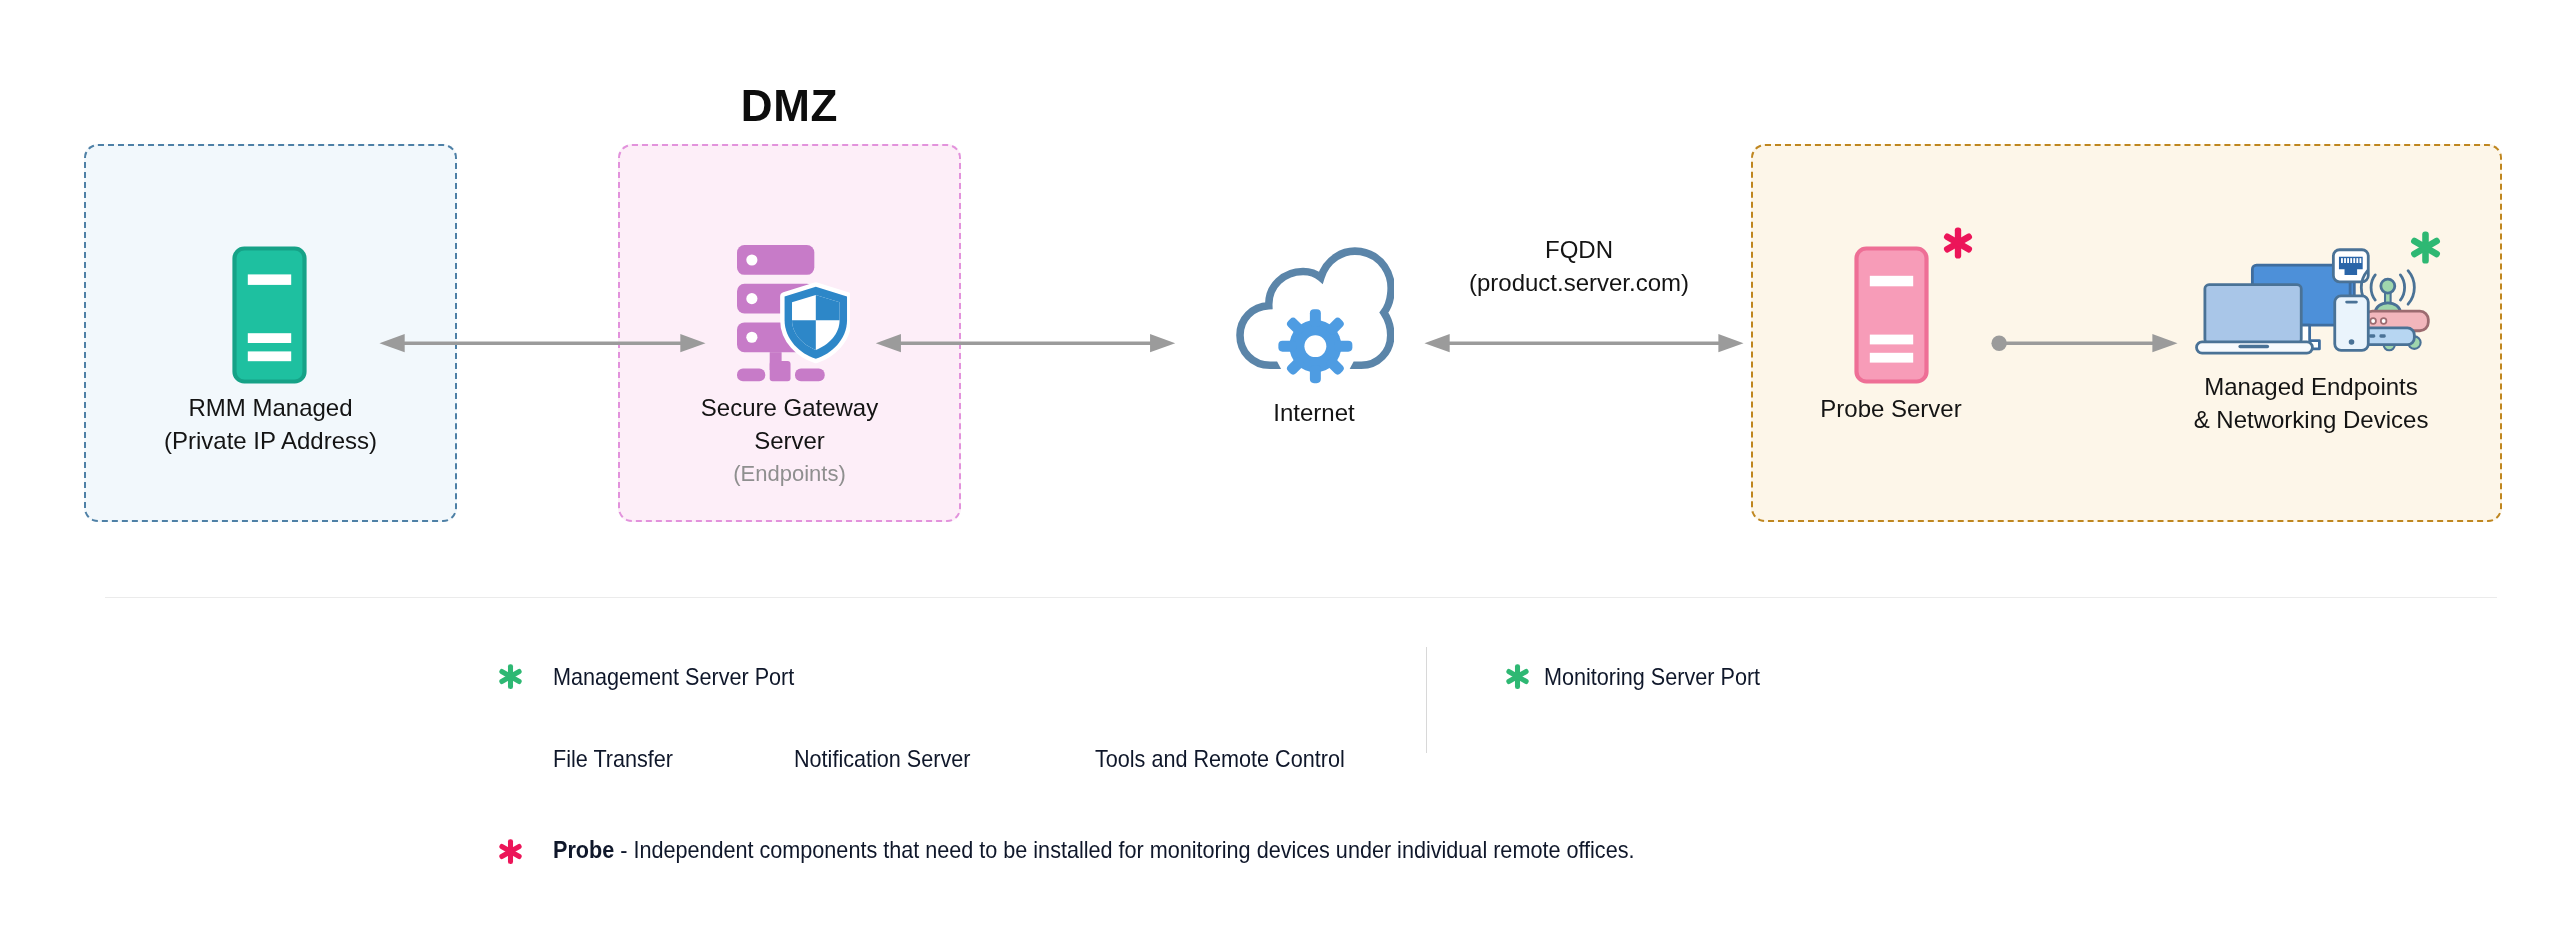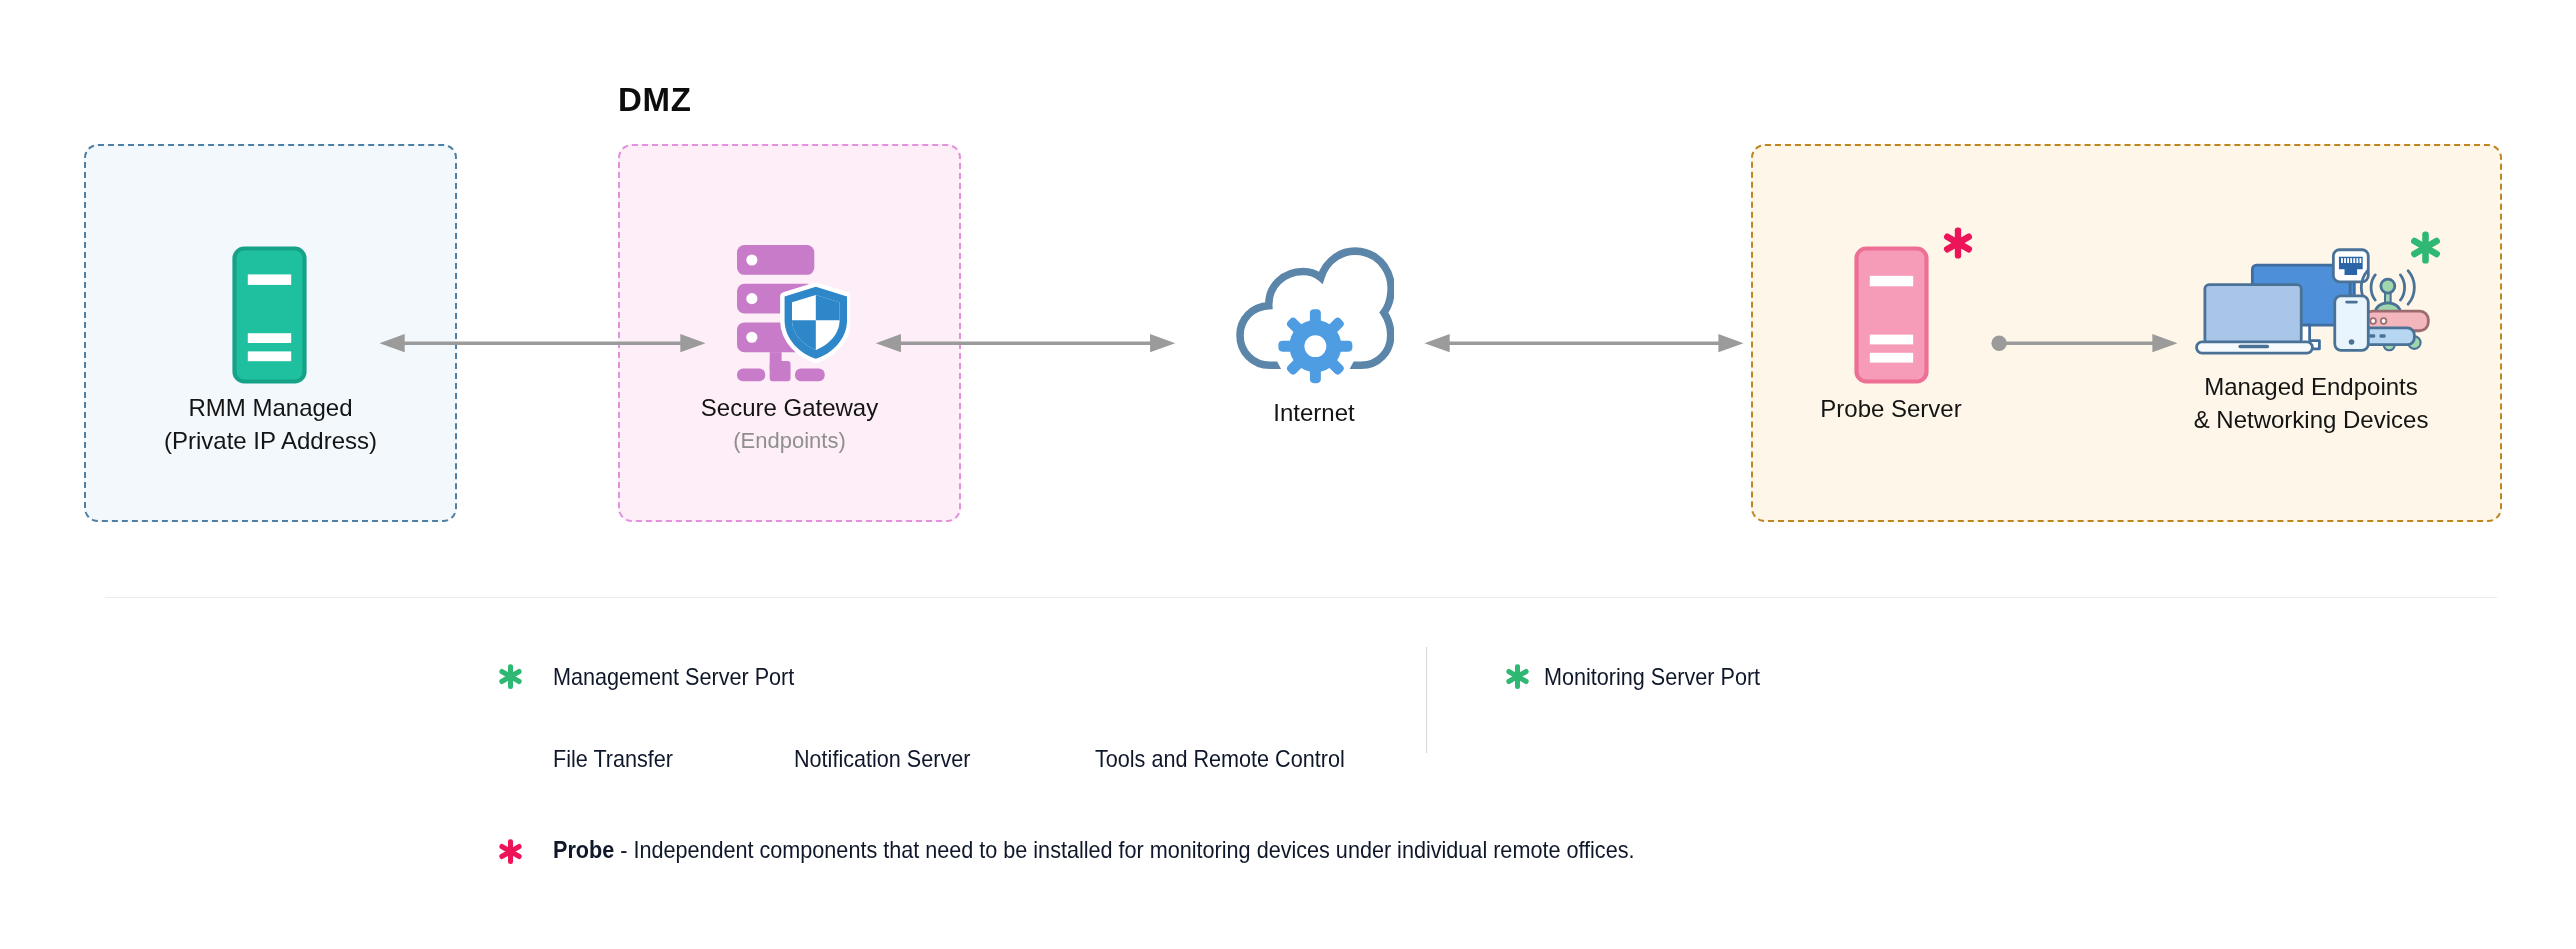--- a/index.html
+++ b/index.html
@@ -4,22 +4,22 @@
 <style>
   html,body{margin:0;padding:0;background:#ffffff;}
   body{font-family:"Liberation Sans","DejaVu Sans",sans-serif;color:#111;}
   #stage{position:relative;width:2576px;height:950px;background:#fff;overflow:hidden;}
 
   .zone{position:absolute;border-radius:14px;box-sizing:border-box;}
   .zone.rmm{left:84px;top:144px;width:373px;height:378px;background:#f2f8fc;border:2.8px dashed #4e80a6;}
   .zone.dmz{left:618px;top:144px;width:343px;height:378px;background:#fdeef8;border:2.1px dashed #e292dc;}
   .zone.remote{left:1751px;top:144px;width:751px;height:378px;background:#fdf6e9;border:2.8px dashed #bf861f;}
 
-  .dmz-title{position:absolute;left:618px;top:81px;width:343px;text-align:left;
-             font-size:33px;font-weight:bold;letter-spacing:0.7px;color:#0d0d0d;}
+  .dmz-title{position:absolute;left:618px;top:81px;width:343px;text-align:center;
+             font-size:44px;font-weight:bold;letter-spacing:0.7px;color:#0d0d0d;}
 
   .node-label{position:absolute;text-align:center;font-size:24px;line-height:33px;color:#141414;}
   .node-label .sub{font-size:22px;color:#8f8f8f;}
 
   .icon{position:absolute;}
 
   .hr-sep{position:absolute;left:105px;top:597px;width:2392px;height:1.4px;background:#ebebeb;}
   .v-sep{position:absolute;left:1426px;top:647px;width:1.4px;height:106px;background:#d8d8d8;}
 
   .legend-text{position:absolute;font-size:24px;color:#0f172a;white-space:nowrap;}
@@ -186,27 +186,32 @@
     <path d="M268 16 L232 3 V29 Z" fill="#9b9b9b"></path>
   </svg>
 
   <div class="node-label" style="left:84px;top:391px;width:373px">
     <div>RMM Managed</div>
     <div>(Private IP Address)</div>
   </div>
 
   <div class="node-label" style="left:618px;top:391px;width:343px">
     <div>Secure Gateway</div>
+    <div>Server</div>
     <div class="sub">(Endpoints)</div>
   </div>
 
   <div class="node-label" style="left:1234px;top:396px;width:160px">
     <div>Internet</div>
   </div>
 
+  <div class="node-label" style="left:1404px;top:233px;width:350px">
+    <div>FQDN</div>
+    <div>(product.server.com)</div>
+  </div>
 
   <div class="node-label" style="left:1765px;top:392px;width:252px">
     <div>Probe Server</div>
   </div>
 
   <div class="node-label" style="left:2143px;top:370px;width:336px">
     <div>Managed Endpoints</div>
     <div>&amp; Networking Devices</div>
   </div>
 

